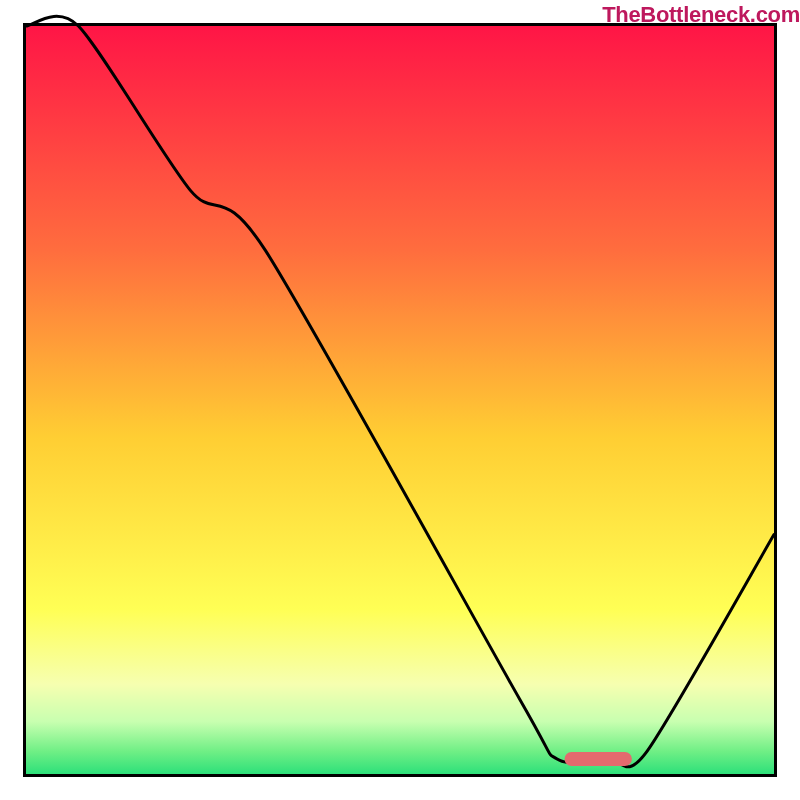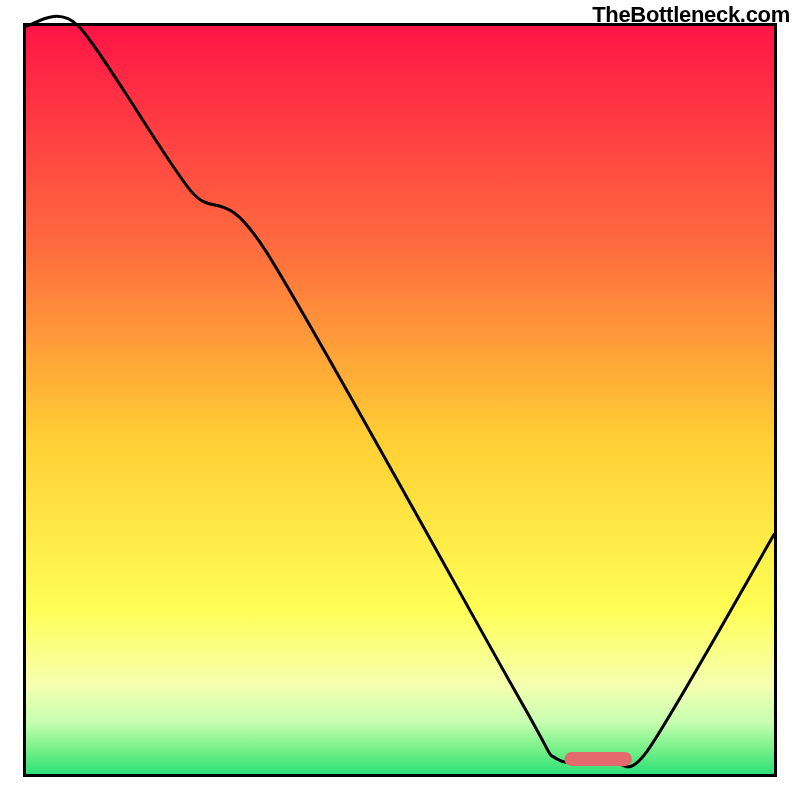--- a/index.html
+++ b/index.html
@@ -6,25 +6,25 @@
     margin: 0;
     padding: 0;
     width: 800px;
     height: 800px;
     background: #ffffff;
     overflow: hidden;
   }
   .watermark {
     position: absolute;
     top: 2px;
-    right: 10px;
+    right: 0;
     font-family: Arial, Helvetica, sans-serif;
     font-size: 22px;
     font-weight: bold;
-    color: #000000;
+    color: #be185d;
     letter-spacing: -0.3px;
     z-index: 10;
   }
   svg {
     display: block;
   }
 </style>
 </head>
 <body>
 

